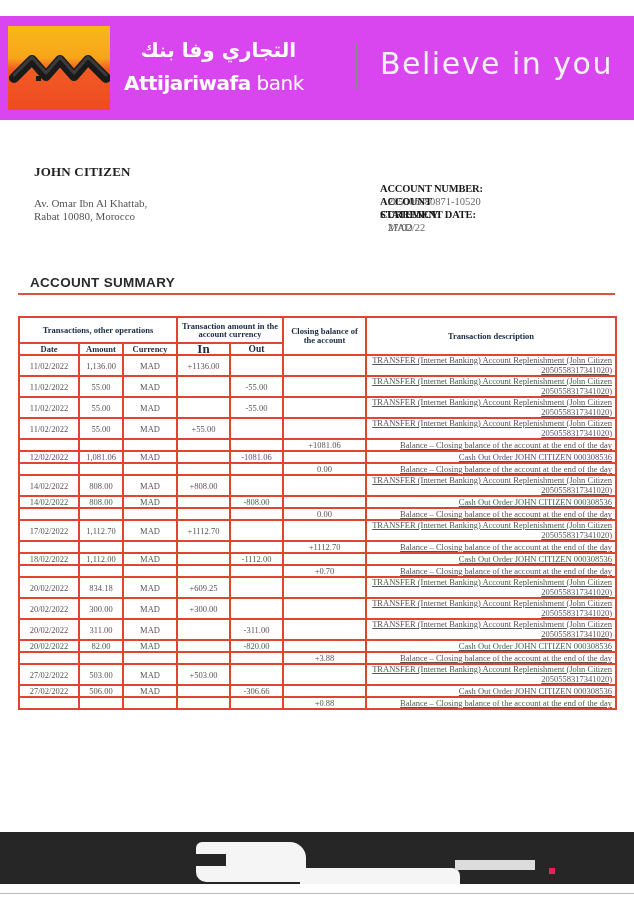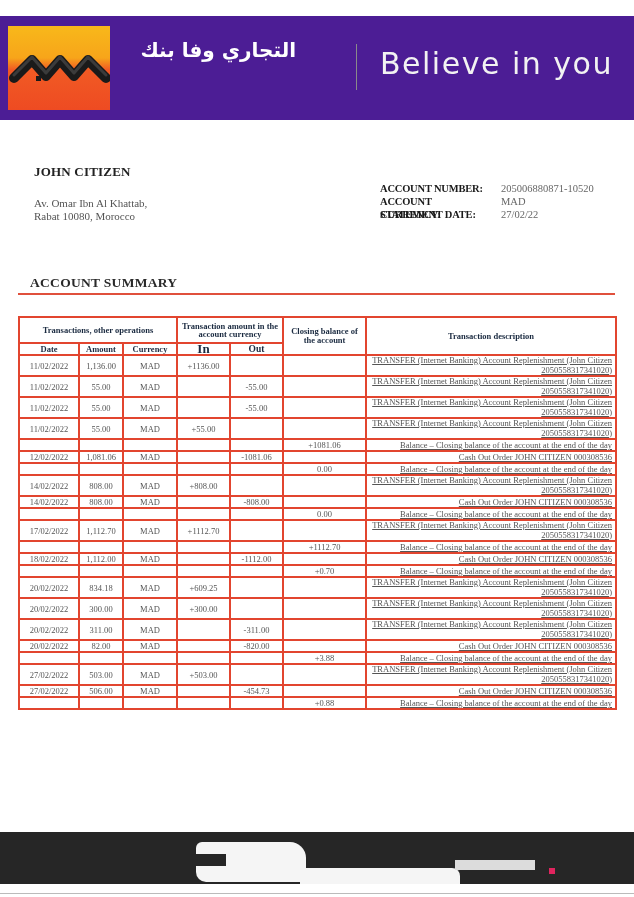--- a/index.html
+++ b/index.html
@@ -1,21 +1,21 @@
 <!DOCTYPE html>
 <html><head>
 <meta charset="utf-8">
 <style>
   html, body { margin: 0; padding: 0; }
   body {
     width: 634px; height: 897px; background: #ffffff; position: relative; overflow: hidden;
     font-family: "DejaVu Serif", serif; color: #333;
   }
   .header-band {
-    position: absolute; left: 0; top: 16px; width: 634px; height: 104px; background: #4c1d95;
+    position: absolute; left: 0; top: 16px; width: 634px; height: 104px; background: #d946ef;
   }
   .logo-box {
     position: absolute; left: 8px; top: 10px; width: 102px; height: 84px;
     background: linear-gradient(180deg, #f8b81a 0%, #f7a51a 38%, #f15a24 52%, #ee4b22 100%);
     overflow: hidden;
   }
   .logo-box svg { position: absolute; left: 0; top: 0; }
   .brand-ar {
     position: absolute; left: 124px; top: 22px; color: #fff; font-family: "DejaVu Sans", sans-serif;
     font-size: 20px; font-weight: bold; letter-spacing: 0px; direction: rtl; width: 172px; text-align: right;
@@ -28,26 +28,26 @@
   .brand-en span.light { font-weight: normal; }
   .vsep { position: absolute; left: 356px; top: 28px; width: 1px; height: 46px; background: #8a8a8a; }
   .tagline {
     position: absolute; left: 380px; top: 30px; color: #f2f2f2; font-family: "DejaVu Sans", sans-serif;
     font-size: 30px; font-weight: normal; letter-spacing: 1.5px;
   }
 
   .cust-name { position: absolute; left: 34px; top: 164px; font-size: 13px; font-weight: bold; color: #222; font-family: "Liberation Serif", serif; letter-spacing: 0.2px; }
   .cust-addr { position: absolute; left: 34px; top: 197px; font-size: 11px; color: #555; line-height: 13px; font-family: "Liberation Serif", serif; }
   .acct-block { position: absolute; left: 380px; top: 182px; font-family: "Liberation Serif", serif; }
-  .acct-row { display: flex; height: 13px; line-height: 13px; }
+  .acct-row { display: flex; height: 13px; line-height: 13px; flex-direction: column; }
   .acct-label { width: 113px; font-size: 10.5px; font-weight: bold; color: #1a1a1a; letter-spacing: -0.2px; }
   .acct-value { font-size: 10.5px; color: #666; margin-left: 8px; }
 
   .summary-title {
-    position: absolute; left: 30px; top: 275px; font-family: Liberation Serif, serif;
+    position: absolute; left: 30px; top: 275px; font-family: Liberation Sans, sans-serif;
     font-size: 13.5px; font-weight: bold; color: #2a2a2a; letter-spacing: 0.3px;
   }
   .summary-rule { position: absolute; left: 18px; top: 293px; width: 597px; height: 2px; background: #e0503c; }
 
   table.stmt {
     position: absolute; left: 18px; top: 316px; width: 597px; border-collapse: collapse;
     font-family: "Liberation Serif", serif; table-layout: fixed; padding-left: 38px;
   }
   table.stmt td, table.stmt th {
     border: 2px solid #e2452f; padding: 0 3px; font-size: 8.5px; color: #555; overflow: hidden;
@@ -74,20 +74,21 @@
 
 <div class="header-band">
   <div class="logo-box">
     <svg width="102" height="84" viewBox="0 0 102 84">
       <path d="M6 52 L24 34 L38 50 L52 34 L66 50 L80 34 L98 52" fill="none" stroke="#1a1a1a" stroke-width="10" stroke-linejoin="round" stroke-linecap="round"></path>
       <path d="M6 49 L24 31 L38 47 L52 31 L66 47 L80 31 L98 49" fill="none" stroke="#4a4a4a" stroke-width="3" stroke-linejoin="round" stroke-linecap="round" opacity="0.7"></path>
       <rect x="28" y="50" width="5" height="5" fill="#1a1a1a"></rect>
     </svg>
   </div>
   <div class="brand-ar">التجاري وفا بنك</div>
+  <div class="brand-en"><b>Attijariwafa</b><span class="light"> bank</span></div>
   <div class="vsep"></div>
   <div class="tagline">Believe in you</div>
 </div>
 
 <div class="cust-name">JOHN CITIZEN</div>
 <div class="cust-addr">
   <div>Av. Omar Ibn Al Khattab,</div>
   <div>Rabat 10080, Morocco</div>
 </div>
 
@@ -313,21 +314,21 @@
       <td class="c">+503.00</td>
       <td class="c"></td>
       <td class="c"></td>
       <td class="d">TRANSFER (Internet Banking) Account Replenishment (John Citizen 2050558317341020)</td>
     </tr>
     <tr class="short">
       <td class="c">27/02/2022</td>
       <td class="c">506.00</td>
       <td class="c">MAD</td>
       <td class="c"></td>
-      <td class="c">-454.73</td>
+      <td class="c">-306.66</td>
       <td class="c"></td>
       <td class="d">Cash Out Order JOHN CITIZEN 000308536</td>
     </tr>
     <tr class="short">
       <td class="c"></td>
       <td class="c"></td>
       <td class="c"></td>
       <td class="c"></td>
       <td class="c"></td>
       <td class="c">+0.88</td>

